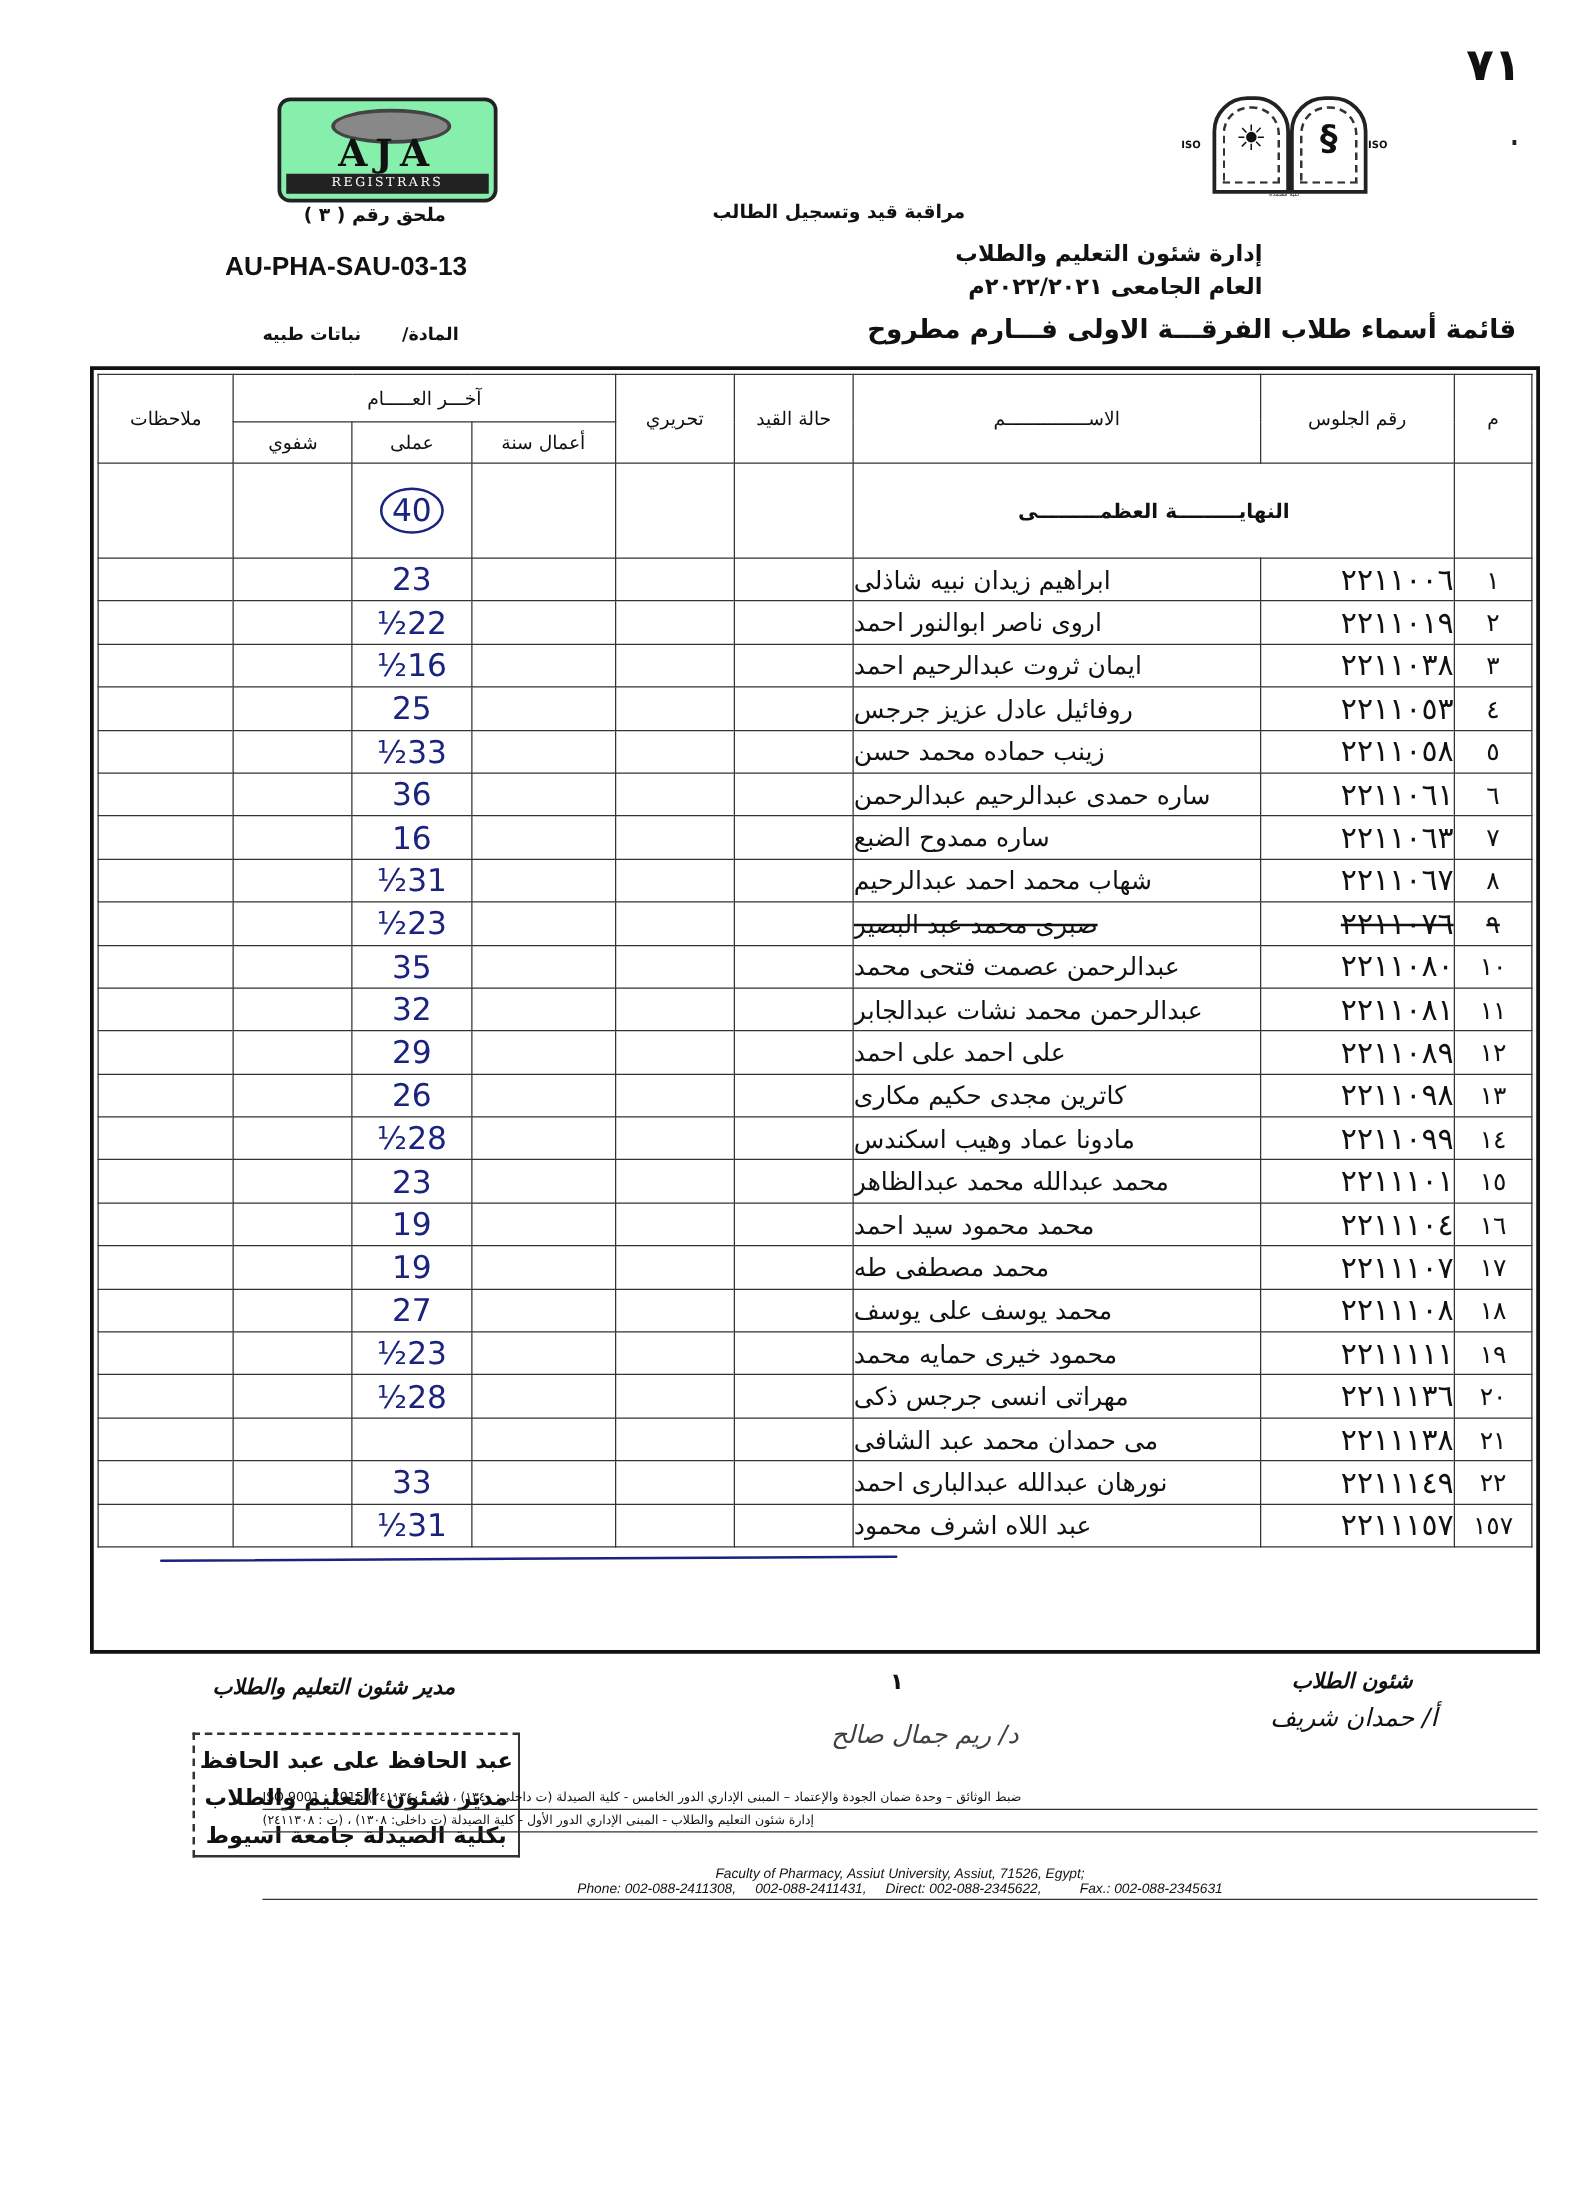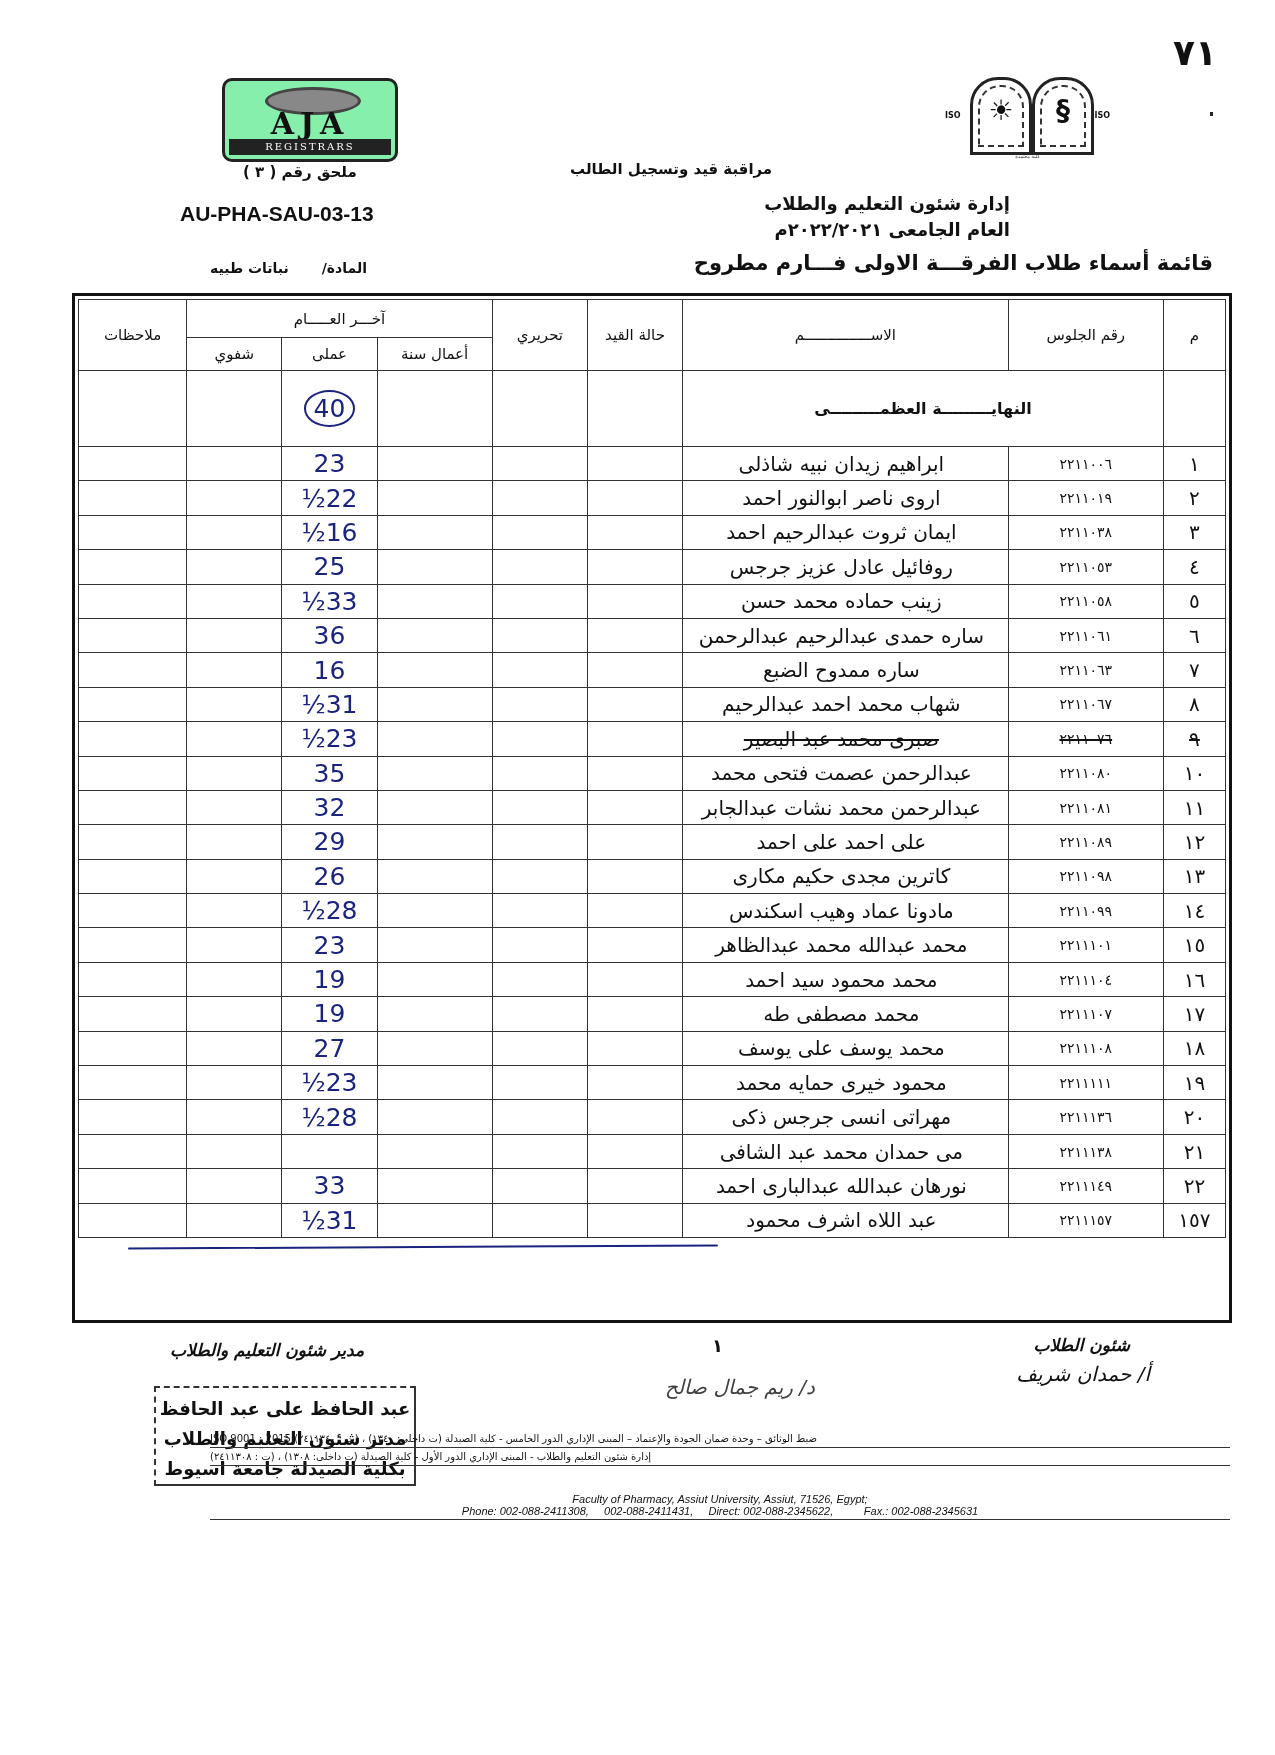--- a/index.html
+++ b/index.html
@@ -33,22 +33,22 @@
   .subject { left: 210px; top: 260px; font-size: 14px; font-weight: bold; }
   .subject .lbl { margin-left: 28px; }
   .frame { left: 72px; top: 293px; width: 1160px; height: 1030px; border: 3px solid #111; padding: 3px; box-sizing: border-box; }
   table.grid { border-collapse: collapse; width: 100%; direction: rtl; table-layout: fixed; }
   table.grid td, table.grid th { border: 1.5px solid #333; padding: 0; font-weight: normal; vertical-align: middle; }
   th { font-size: 15px; font-weight: bold; }
   .h1 { height: 38px; } .h2 { height: 33px; }
   tr.section td { height: 75px; }
   tr.row td { height: 33.4px; }
   .idx { text-align: center; font-size: 20px; font-weight: bold; }
-  .seat { text-align: center; font-size: 14px; font-weight: bold; letter-spacing: 3px; direction: rtl; }
-  .name { text-align: center; padding-right: 8px !important; font-size: 20px; font-weight: bold; white-space: nowrap; overflow: hidden; }
+  .seat { text-align: right; font-size: 24px; font-weight: bold; letter-spacing: 3px; direction: rtl; }
+  .name { text-align: left; padding-right: 8px !important; font-size: 20px; font-weight: bold; white-space: nowrap; overflow: hidden; }
   .grade { text-align: center; color: #1a237e; font-family: "DejaVu Sans", sans-serif; font-size: 25px; }
   .circled { display: inline-block; border: 2.5px solid #1a237e; border-radius: 50%; padding: 2px 8px; }
   tr.struck td.strike-cell { text-decoration: line-through; text-decoration-thickness: 2px; }
   tr.struck td.name { font-style: normal; font-weight: normal; }
   .ink-line { left: 128px; top: 1246px; width: 590px; height: 2px; background: #1a237e; border-radius: 2px; transform: rotate(-0.3deg); }
   .sig-right-title { right: 145px; top: 1335px; font-size: 17px; font-weight: bold; font-style: italic; }
   .sig-right-name { right: 125px; top: 1362px; font-size: 20px; font-style: italic; }
   .sig-left-title { left: 170px; top: 1340px; font-size: 17px; font-weight: bold; font-style: italic; }
   .page-footnum { left: 712px; top: 1335px; font-size: 18px; font-weight: bold; }
   .handsign { left: 665px; top: 1375px; font-size: 20px; color: #404040; font-style: italic; }

